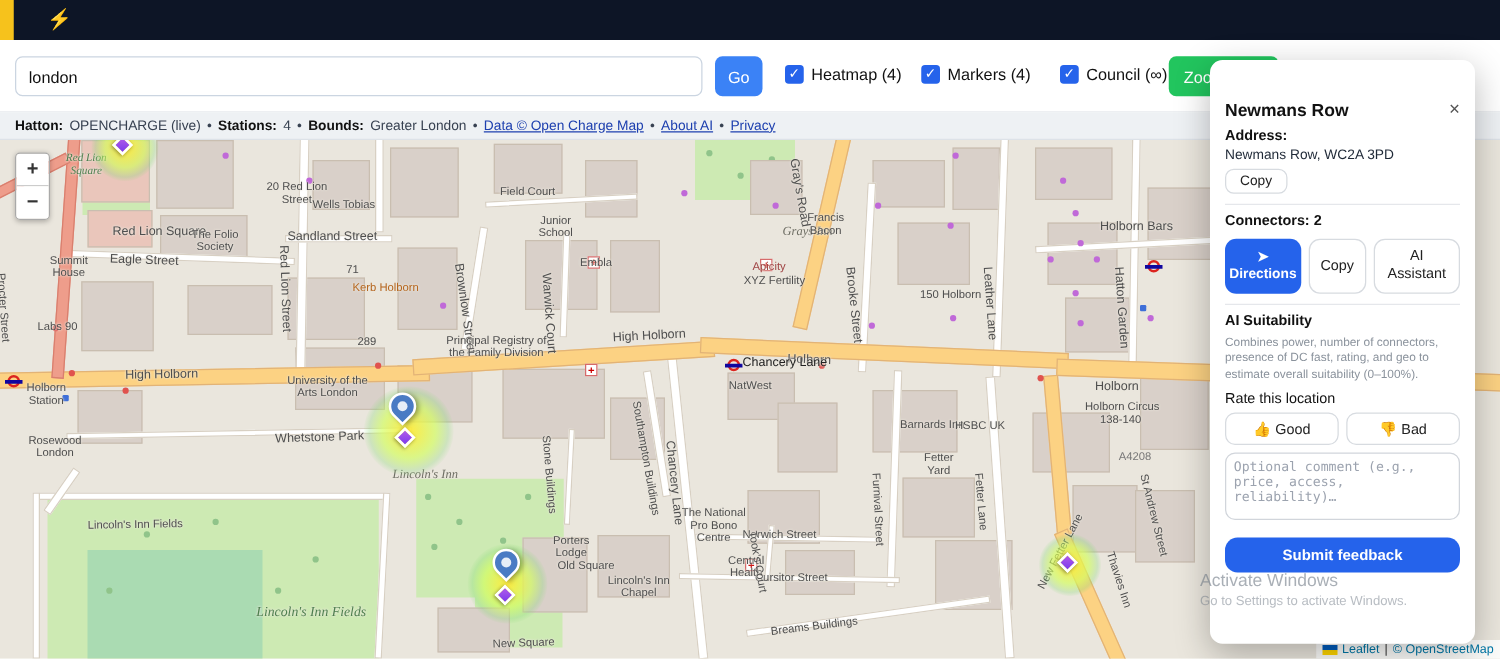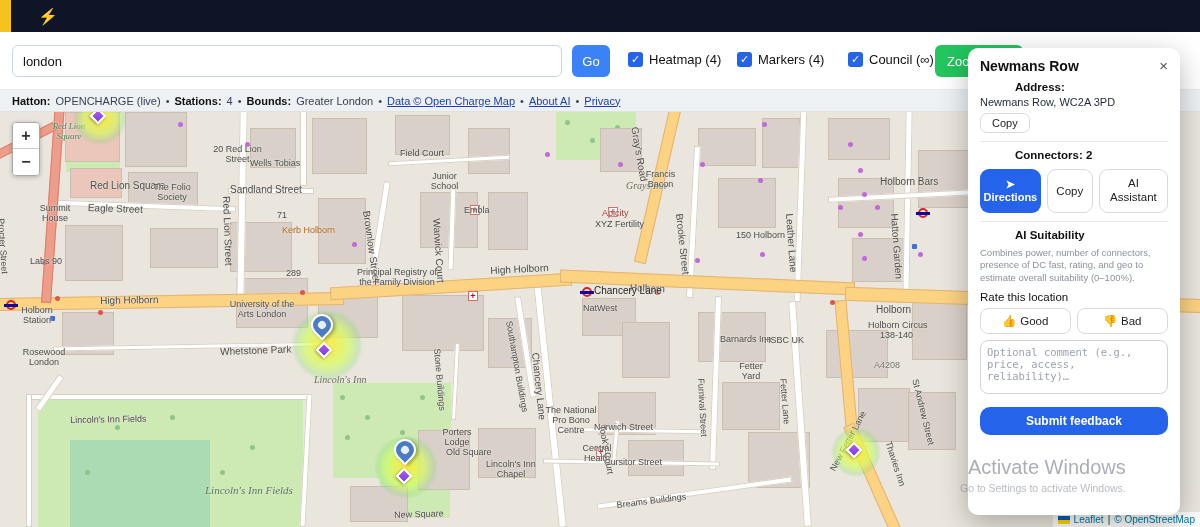--- a/index.html
+++ b/index.html
@@ -55,24 +55,24 @@
   .dia { position:absolute; width:12px; height:12px; background:linear-gradient(135deg,#b05ce8,#7c3aed); border:2px solid #fff; transform:rotate(45deg); box-shadow:0 1px 3px rgba(0,0,0,.4); z-index:8; cursor:pointer; }
   .zoomctl { position:absolute; left:12px; top:10px; width:28px; z-index:9; border:1px solid #a9a9a9; border-radius:4px; overflow:hidden; box-shadow:0 1px 4px rgba(0,0,0,.25); }
   .zoomctl button { display:block; width:100%; height:26px; background:#fff; border:none; font-size:16px; font-weight:bold; color:#333; cursor:pointer; }
   .zoomctl button:first-child { border-bottom:1px solid #ccc; }
   .attrib { position:absolute; right:0; bottom:0; background:rgba(255,255,255,.85); padding:2px 5px; font-size:10px; color:#333; z-index:10; display:flex; align-items:center; gap:4px; white-space:nowrap; }
   .attrib a { color:#0078a8; text-decoration:none; cursor:pointer; }
   .flag { display:inline-block; width:12px; height:8px; background:linear-gradient(#005bbb 50%, #ffd500 50%); }
 
   
   .panel { position:absolute; left:968px; top:48px; width:212px; height:467px; background:#fff; border-radius:10px; box-shadow:0 8px 28px rgba(0,0,0,.28); z-index:50; padding:10px 12px; }
-  .p-head { display:flex; justify-content:space-between; align-items:flex-start; }
+  .p-head { display:flex; justify-content:space-between; align-items:flex-start;margin-top:22px; }
   .p-title { font-size:14px; font-weight:bold; color:#111; }
   .p-close { background:none; border:none; font-size:15px; color:#555; cursor:pointer; line-height:1; }
-  .p-label { font-size:11.5px; font-weight:bold; color:#111; margin-top:7px;margin-left:35px; }
+  .p-label { font-size:11.5px; font-weight:bold; color:#111; margin-top:7px; }
   .p-addr { font-size:11px; color:#1f2937; margin-top:3px; }
   .btn-sm { margin-top:5px; padding:3px 11px; font-size:11px; background:#fff; border:1px solid #d7dbe0; border-radius:7px; color:#222; cursor:pointer; }
   .hr { border-top:1px solid #e5e7eb; margin:8px 0 0; }
   .conn { list-style:none; margin-top:4px; }
   .conn li { display:flex; align-items:center; gap:6px; font-size:11px; color:#374151; margin-top:3px; }
   .dot { width:7px; height:7px; border-radius:50%; }
   .dot.gray { background:#9aa2ad; }
   .dot.purple { background:#a855f7; }
   .p-btnrow { display:flex; gap:6px; margin-top:8px; }
   .btn-primary { background:#2563eb; color:#fff; border:none; border-radius:9px; cursor:pointer; font-weight:bold; }
@@ -83,21 +83,21 @@
   .wide { display:block; width:100%; height:28px; font-size:12px; margin-top:6px; border-radius:8px; }
   .p-note { font-size:9.5px; color:#8a929c; line-height:1.3; margin-top:6px; }
   .p-rate { font-size:11.5px; color:#111; margin-top:7px; }
   .half { flex:1; height:26px; border-radius:8px; }
   .p-comment { width:100%; height:54px; margin-top:6px; border:1px solid #d1d5db; border-radius:8px; padding:5px 6px; font-family:"DejaVu Sans Mono", monospace; font-size:10.5px; color:#374151; resize:none; }
   .p-comment::placeholder { color:#9ca3af; }
   .submit { margin-top:9px; border-radius:10px; }
 
   
   .wm { position:absolute; left:960px; top:456px; z-index:60; pointer-events:none; color:rgba(112,122,133,.6); }
-  .wm-1 { font-size:20px;text-align:right; }
+  .wm-1 { font-size:14px; }
   .wm-2 { font-size:10.5px; margin-top:3px; color:rgba(112,122,133,.5); }
 </style>
 </head>
 <body>
 
 <div class="app">
 
   <div class="header">
     <span class="header-accent"></span>
     <span class="logo">⚡</span>
@@ -337,21 +337,21 @@
     <span class="lbl sm multi" style="left:574px;top:332px;width:46px">Central Health</span>
     <span class="lbl sm" style="left:720px;top:222px">Barnards Inn</span>
     <span class="lbl sm" style="left:764px;top:223px">HSBC UK</span>
     <span class="lbl sm multi" style="left:732px;top:250px;width:38px">Fetter Yard</span>
     <span class="lbl sm multi" style="left:12px;top:194px;width:50px">Holborn Station</span>
     <span class="lbl sm multi" style="left:14px;top:236px;width:60px">Rosewood London</span>
     <span class="lbl sm multi" style="left:32px;top:92px;width:46px">Summit House</span>
     <span class="lbl sm" style="left:30px;top:144px">Labs 90</span>
     <span class="lbl sm" style="left:920px;top:266px;transform:rotate(76deg)">St Andrew Street</span>
     <span class="lbl sm" style="left:893px;top:328px;transform:rotate(72deg)">Thavies Inn</span>
-    <span class="lbl sm" style="left:874px;top:248px;color:#777">A4208</span>
+    <span class="lbl sm" style="left:895px;top:248px;color:#777">A4208</span>
     <span class="lbl sm parklbl multi" style="left:42px;top:10px;width:54px;font-size:9px">Red Lion Square</span>
     <span class="lbl sm" style="left:607px;top:312px;transform:rotate(80deg)">Took's Court</span>
     <span class="lbl sm" style="left:6px;top:106px;transform:rotate(86deg)">Procter Street</span>
     <span class="lbl sm" style="left:277px;top:98px">71</span>
     <span class="lbl sm" style="left:286px;top:156px">289</span>
     <span class="lbl sm" style="left:880px;top:218px">138-140</span>
 
     <i class="glow" style="left:73px;top:-21px;width:54px;height:54px"></i>
     <i class="glow" style="left:291px;top:197px;width:72px;height:72px"></i>
     <i class="glow" style="left:374px;top:323px;width:64px;height:64px"></i>

